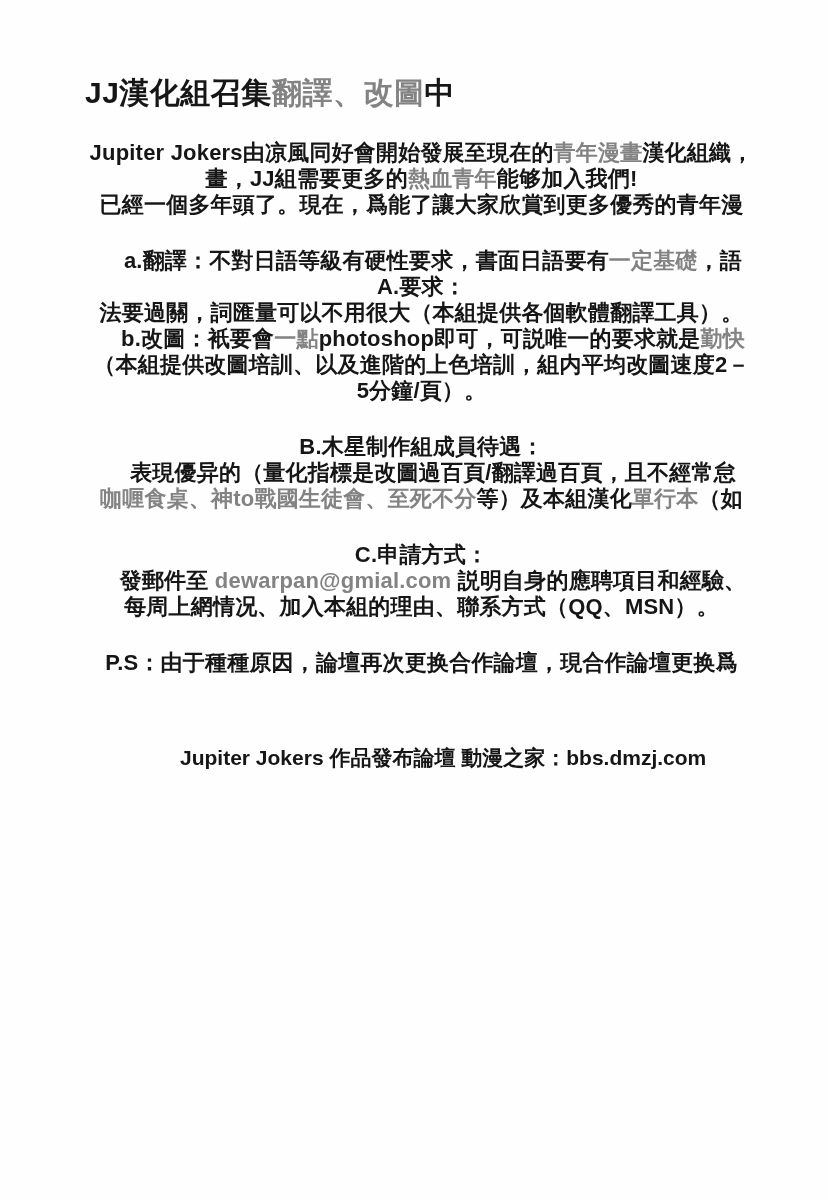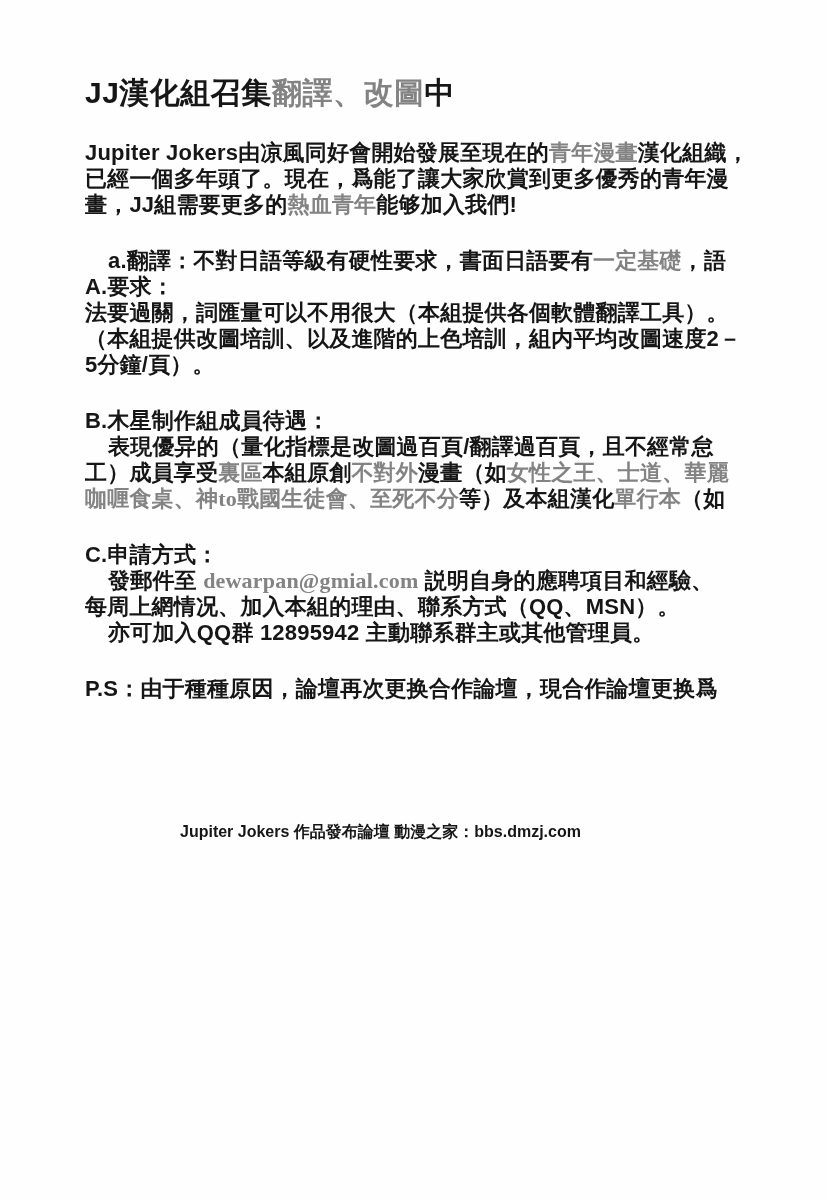--- a/index.html
+++ b/index.html
@@ -16,66 +16,65 @@
     color:var(--fg,#161616);
     -webkit-font-smoothing:antialiased;
   }
   .title{
     margin:0 0 31px 0;
     font-size:30px;
     line-height:32px;
     white-space:nowrap;
     letter-spacing:0.5px;
   }
-  .block{margin-top:30px;}
+  .block{margin-top:30px;text-align:center;}
   .block:first-child{margin-top:0;}
   .line{
     font-size:22px;
     line-height:26px;
     white-space:nowrap;
     letter-spacing:0.2px;
   }
   .ind{padding-left:23px;}
-  .gy{color:var(--gy,#838383);font-family:Liberation Serif, serif;}
+  .gy{color:var(--gy,#838383);}
   .footer{
-    margin-top:116px;
+    margin-top:68px;
     padding-left:95px;
-    font-size:16px;
+    font-size:21px;
     line-height:28px;
     white-space:nowrap;
   }
 </style>
 </head>
 <body>
 
 <div class="page" style="--bg: #fefefe; --fg: #161616; --gy: #838383;">
   <h1 class="title"><span>JJ漢化組召集</span><span class="gy">翻譯、改圖</span><span>中</span></h1>
   <div>
       <div class="block">
         <div class="line"><span>Jupiter Jokers由凉風同好會開始發展至現在的</span><span class="gy">青年漫畫</span><span>漢化組織，</span></div>
+        <div class="line"><span>畫，JJ組需要更多的</span><span class="gy">熱血青年</span><span>能够加入我們!</span></div>
         <div class="line"><span>已經一個多年頭了。現在，爲能了讓大家欣賞到更多優秀的青年漫</span></div>
-        <div class="line"><span>畫，JJ組需要更多的</span><span class="gy">熱血青年</span><span>能够加入我們!</span></div>
       </div>
       <div class="block">
         <div class="line ind"><span>a.翻譯：不對日語等級有硬性要求，書面日語要有</span><span class="gy">一定基礎</span><span>，語</span></div>
         <div class="line"><span>A.要求：</span></div>
         <div class="line"><span>法要過關，詞匯量可以不用很大（本組提供各個軟體翻譯工具）。</span></div>
+        <div class="line ind"><span>b.改圖：衹要會</span><span class="gy">一點</span><span>photoshop即可，可説唯一的要求就是</span><span class="gy">勤快</span></div>
         <div class="line"><span>（本組提供改圖培訓、以及進階的上色培訓，組内平均改圖速度2－</span></div>
         <div class="line"><span>5分鐘/頁）。</span></div>
       </div>
       <div class="block">
         <div class="line"><span>B.木星制作組成員待遇：</span></div>
         <div class="line ind"><span>表現優异的（量化指標是改圖過百頁/翻譯過百頁，且不經常怠</span></div>
-        <div class="line"><span>工）成員享受</span><span class="gy">裏區</span><span>本組原創</span><span class="gy">不對外</span><span>漫畫（如</span><span class="gy">女性之王、士道、華麗</span></div>
         <div class="line"><span class="gy">咖喱食桌、神to戰國生徒會、至死不分</span><span>等）及本組漢化</span><span class="gy">單行本</span><span>（如</span></div>
       </div>
       <div class="block">
         <div class="line"><span>C.申請方式：</span></div>
         <div class="line ind"><span>發郵件至 </span><span class="gy">dewarpan@gmial.com</span><span> 説明自身的應聘項目和經驗、</span></div>
         <div class="line"><span>每周上網情况、加入本組的理由、聯系方式（QQ、MSN）。</span></div>
-        <div class="line ind"><span>亦可加入QQ群 12895942 主動聯系群主或其他管理員。</span></div>
       </div>
       <div class="block">
         <div class="line"><span>P.S：由于種種原因，論壇再次更换合作論壇，現合作論壇更换爲</span></div>
       </div>
     </div>
   <div class="footer">Jupiter Jokers 作品發布論壇 動漫之家：bbs.dmzj.com</div>
 </div>
 
 </body></html>

